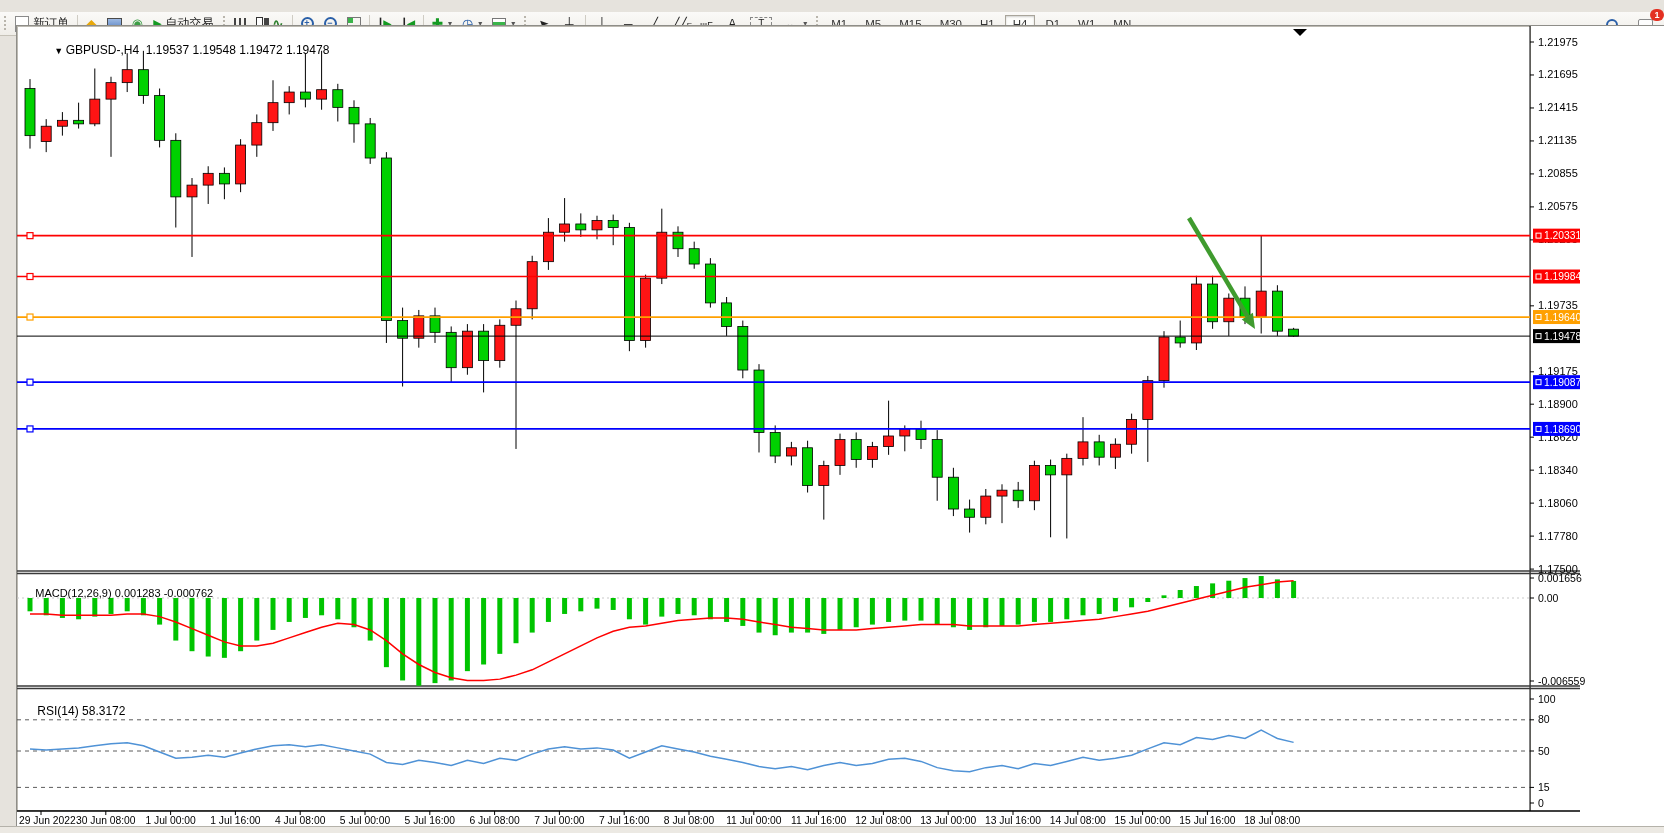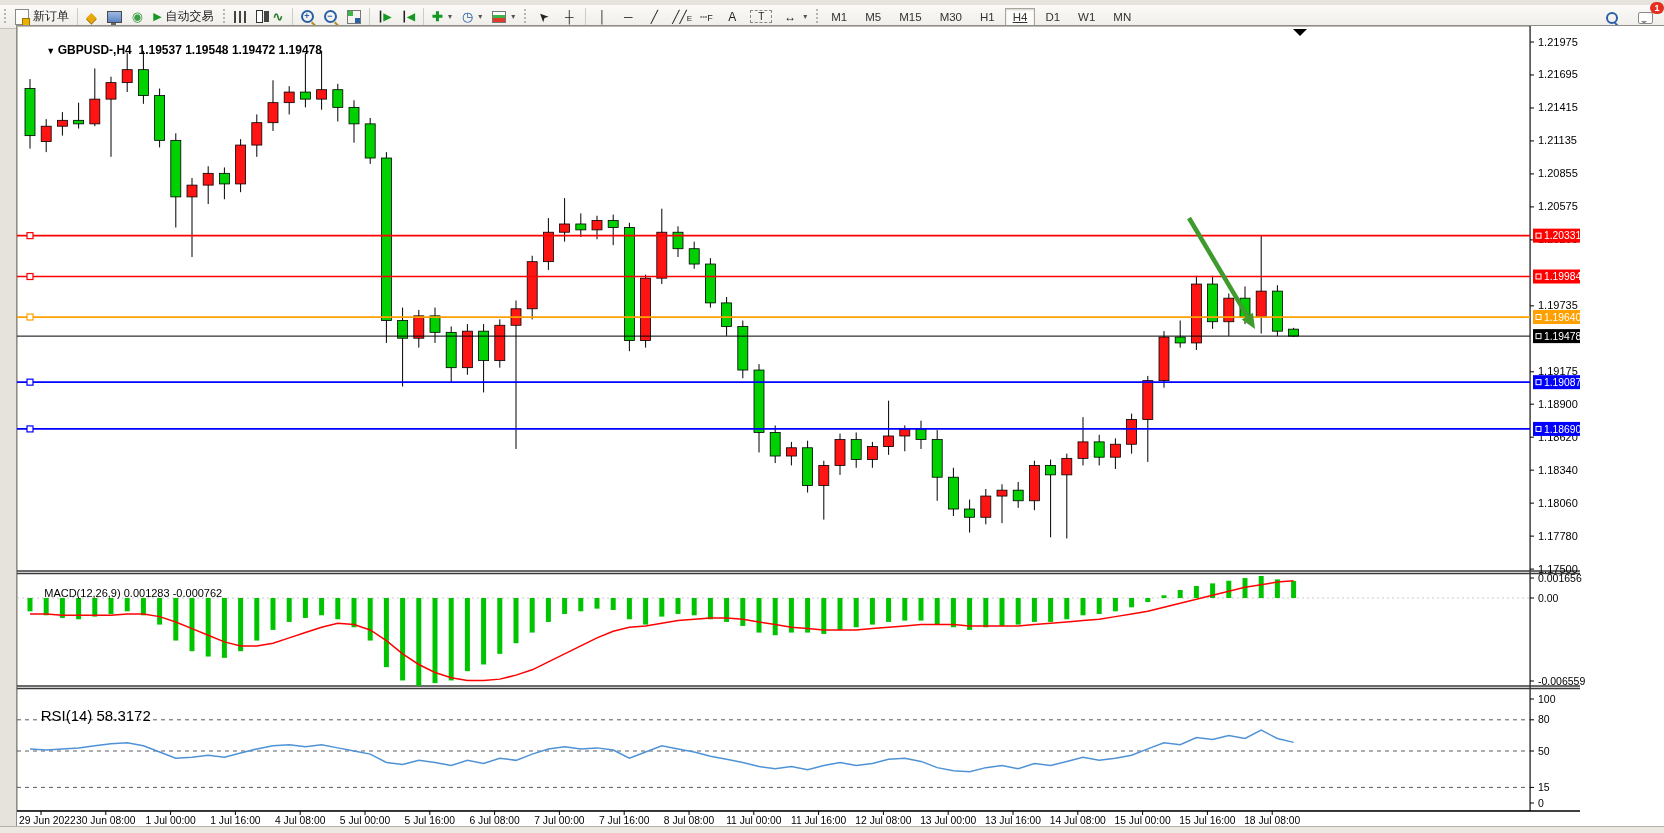--- a/index.html
+++ b/index.html
@@ -1,17 +1,17 @@
 <!DOCTYPE html>
 <html><head>
 <meta charset="utf-8">
 <style>
   html,body{margin:0;padding:0;width:1664px;height:833px;overflow:hidden;
     background:#e6e3dd;font-family:"Liberation Sans",sans-serif;-webkit-font-smoothing:antialiased;}
-  .toolbar{position:absolute;left:0;top:5px;width:1664px;height:23px;background:linear-gradient(#fbfaf8,#efede8);
+  .toolbar{position:absolute;left:0;top:12px;width:1664px;height:23px;background:linear-gradient(#fbfaf8,#efede8);
     border-bottom:1px solid #c6c2b8;display:flex;align-items:center;font-size:12px;color:#222;}
   .grip{width:6px;height:16px;margin:0 2px;
     background:repeating-linear-gradient(180deg,#b9b5ac 0 2px,transparent 2px 4px);background-size:2px 100%;background-repeat:no-repeat;background-position:2px 0;}
   .sep{width:1px;height:17px;background:#cfccc4;margin:0 3px;}
   .tb-btn{display:flex;align-items:center;gap:4px;height:20px;padding:0 4px;border:1px solid transparent;border-radius:2px;cursor:default;white-space:nowrap;}
   .caret{font-size:8px;color:#555;margin-left:1px;}
   .ic{display:inline-block;position:relative;}
   .ic-neworder{width:12px;height:14px;background:#fff;border:1px solid #8a8a8a;}
   .ic-neworder::after{content:"";position:absolute;right:-2px;bottom:-2px;width:6px;height:6px;background:#e9b200;border:1px solid #9a7500;}
   .ic-diamond{color:#e8a80a;font-size:14px;line-height:14px;text-shadow:0 1px 0 #8a6400;}
@@ -530,24 +530,24 @@
       <text x="1060.8" y="797.5" font-size="10.3" font-family="Liberation Sans, sans-serif" fill="#000000" text-anchor="middle">14 Jul 08:00</text>
       <line x1="1125.6" y1="785" x2="1125.6" y2="789" stroke="#000"></line>
       <text x="1125.6" y="797.5" font-size="10.3" font-family="Liberation Sans, sans-serif" fill="#000000" text-anchor="middle">15 Jul 00:00</text>
       <line x1="1190.3999999999999" y1="785" x2="1190.3999999999999" y2="789" stroke="#000"></line>
       <text x="1190.3999999999999" y="797.5" font-size="10.3" font-family="Liberation Sans, sans-serif" fill="#000000" text-anchor="middle">15 Jul 16:00</text>
       <line x1="1255.2" y1="785" x2="1255.2" y2="789" stroke="#000"></line>
       <text x="1255.2" y="797.5" font-size="10.3" font-family="Liberation Sans, sans-serif" fill="#000000" text-anchor="middle">18 Jul 08:00</text>
       <line x1="1172" y1="192" x2="1230.3" y2="290.1" stroke="#3f9b2e" stroke-width="4.5"></line>
       <polygon points="1238,303 1224.7,293.4 1235.9,286.8" fill="#3f9b2e"></polygon>
     </svg>
-  <div class="overlay-label" style="left:16px;top:3px;font-weight:bold;">
+  <div class="overlay-label" style="left:24px;top:3px;">
     <span style="font-size:9px;">▼ </span><span>GBPUSD-,H4</span><span>  </span><span>1.19537 1.19548 1.19472 1.19478</span>
   </div>
-  <div class="overlay-label" style="left:15px;top:549px;font-size:11px;">
+  <div class="overlay-label" style="left:6px;top:549px;font-size:11px;">
     <span>MACD(12,26,9)</span> <span>0.001283</span> <span>-0.000762</span>
   </div>
-  <div class="overlay-label" style="left:7px;top:664px;font-size:15px;">
+  <div class="overlay-label" style="left:7px;top:664px;font-size:12px;">
     <span>RSI(14)</span> <span>58.3172</span>
   </div>
 </div>
 
 <div class="status-bar"></div>
 
 </body></html>

